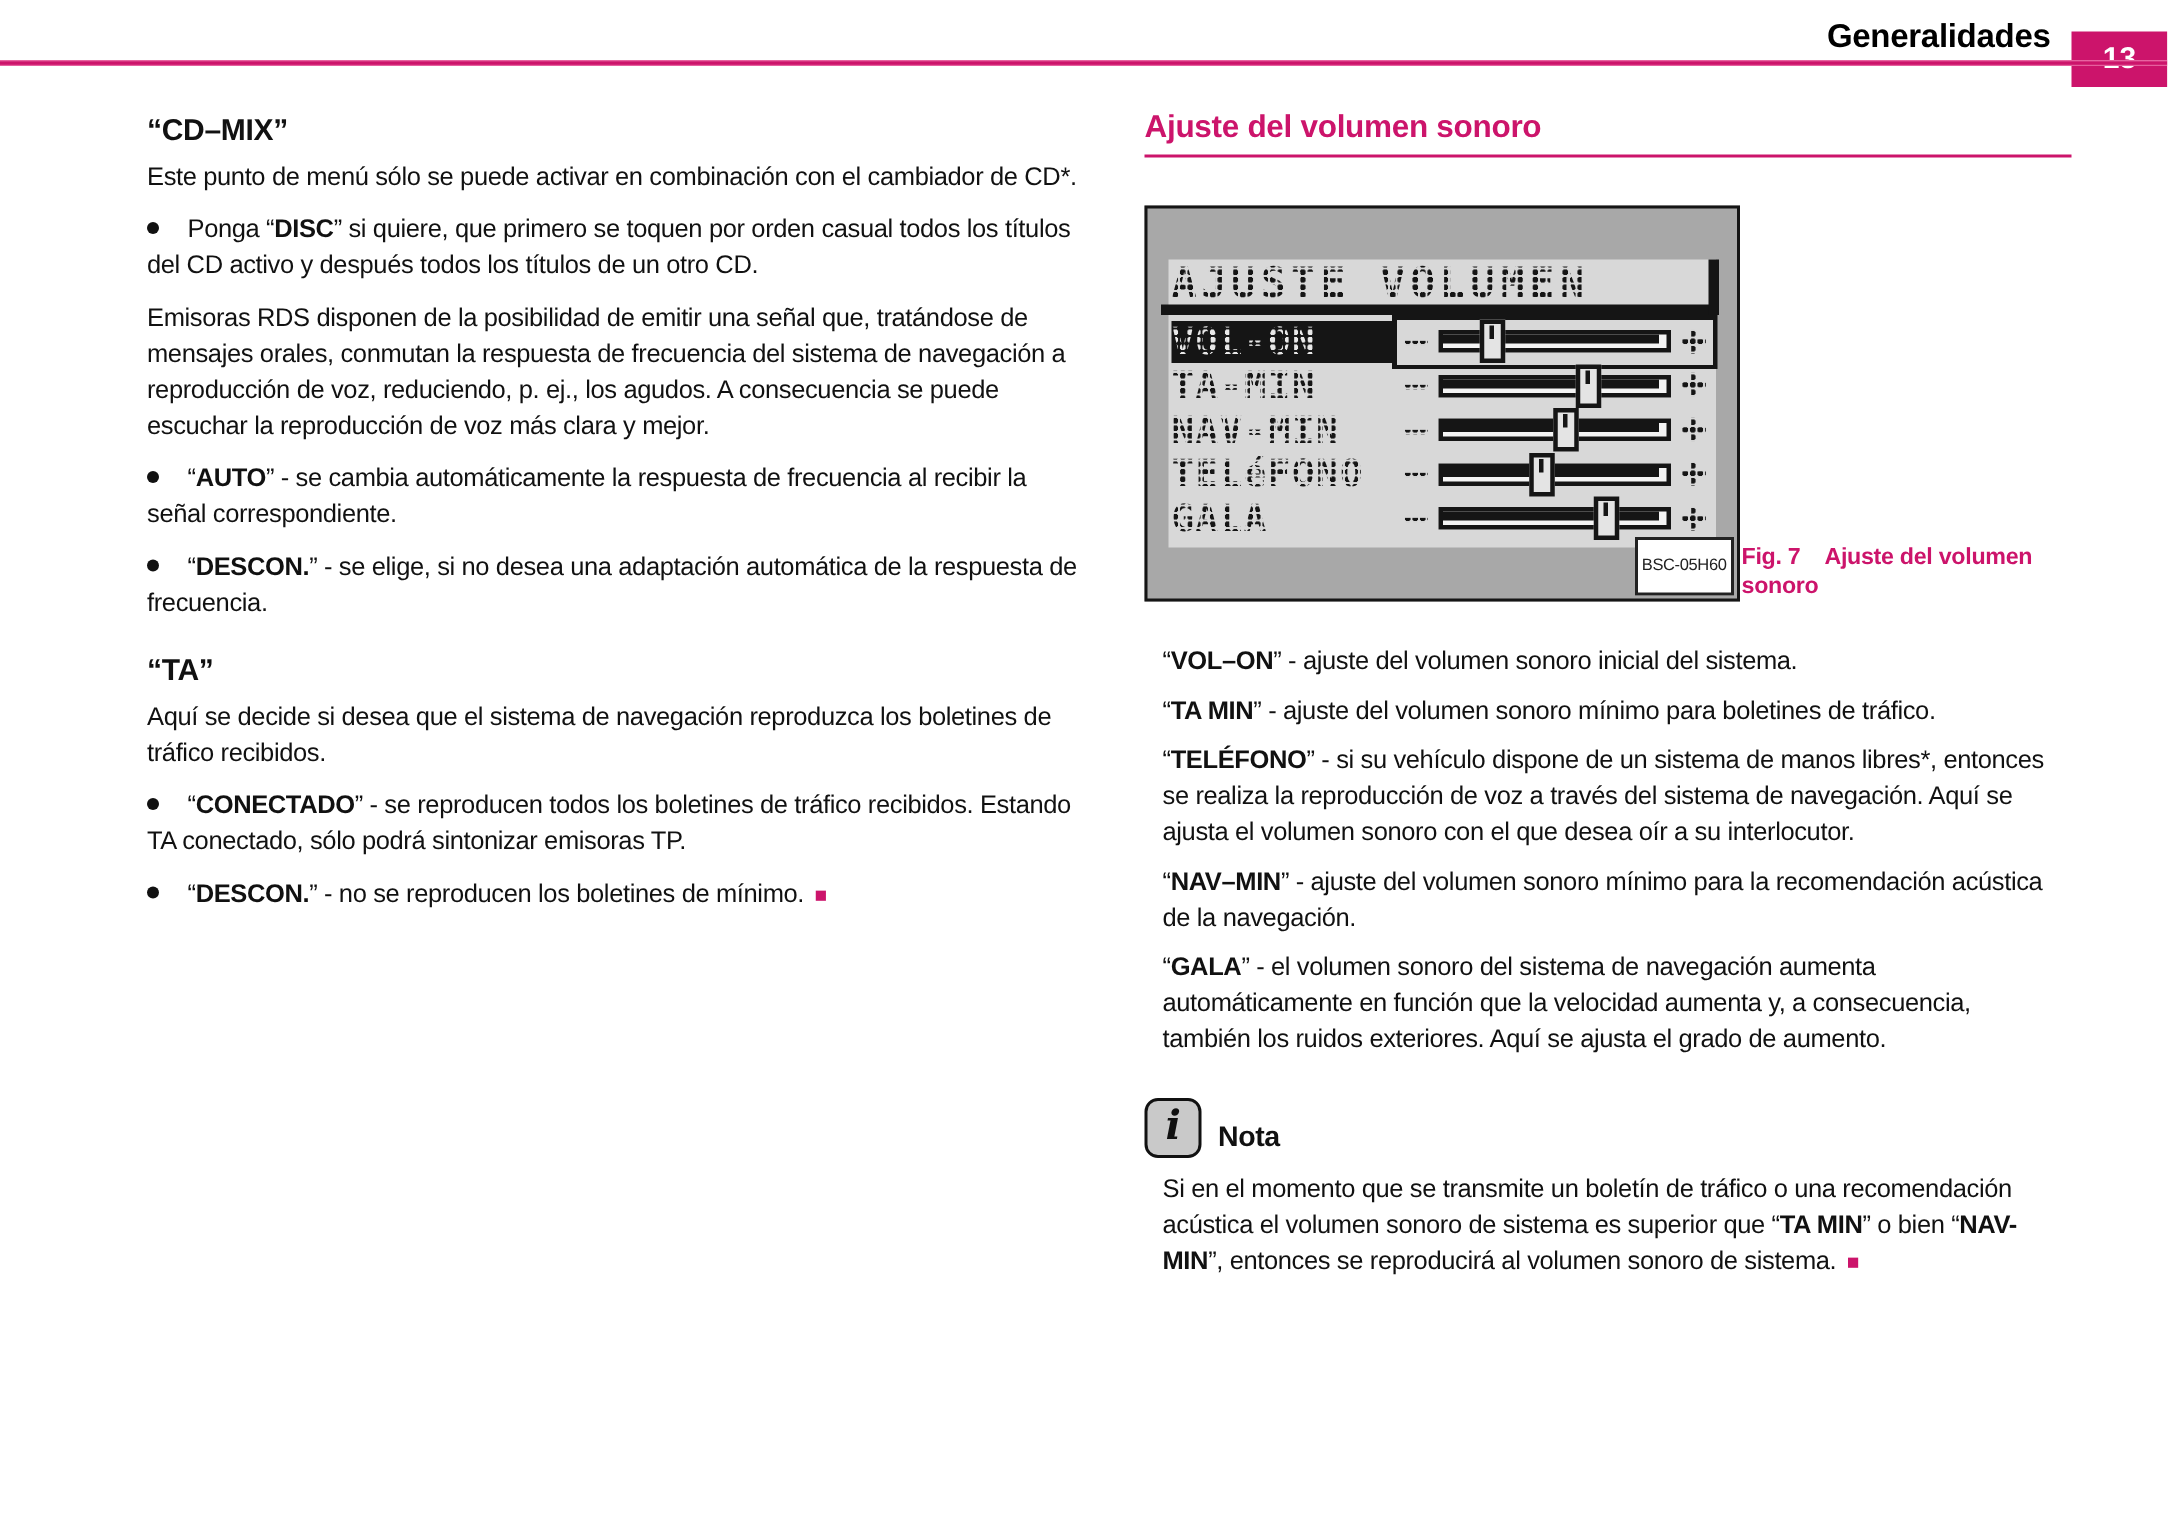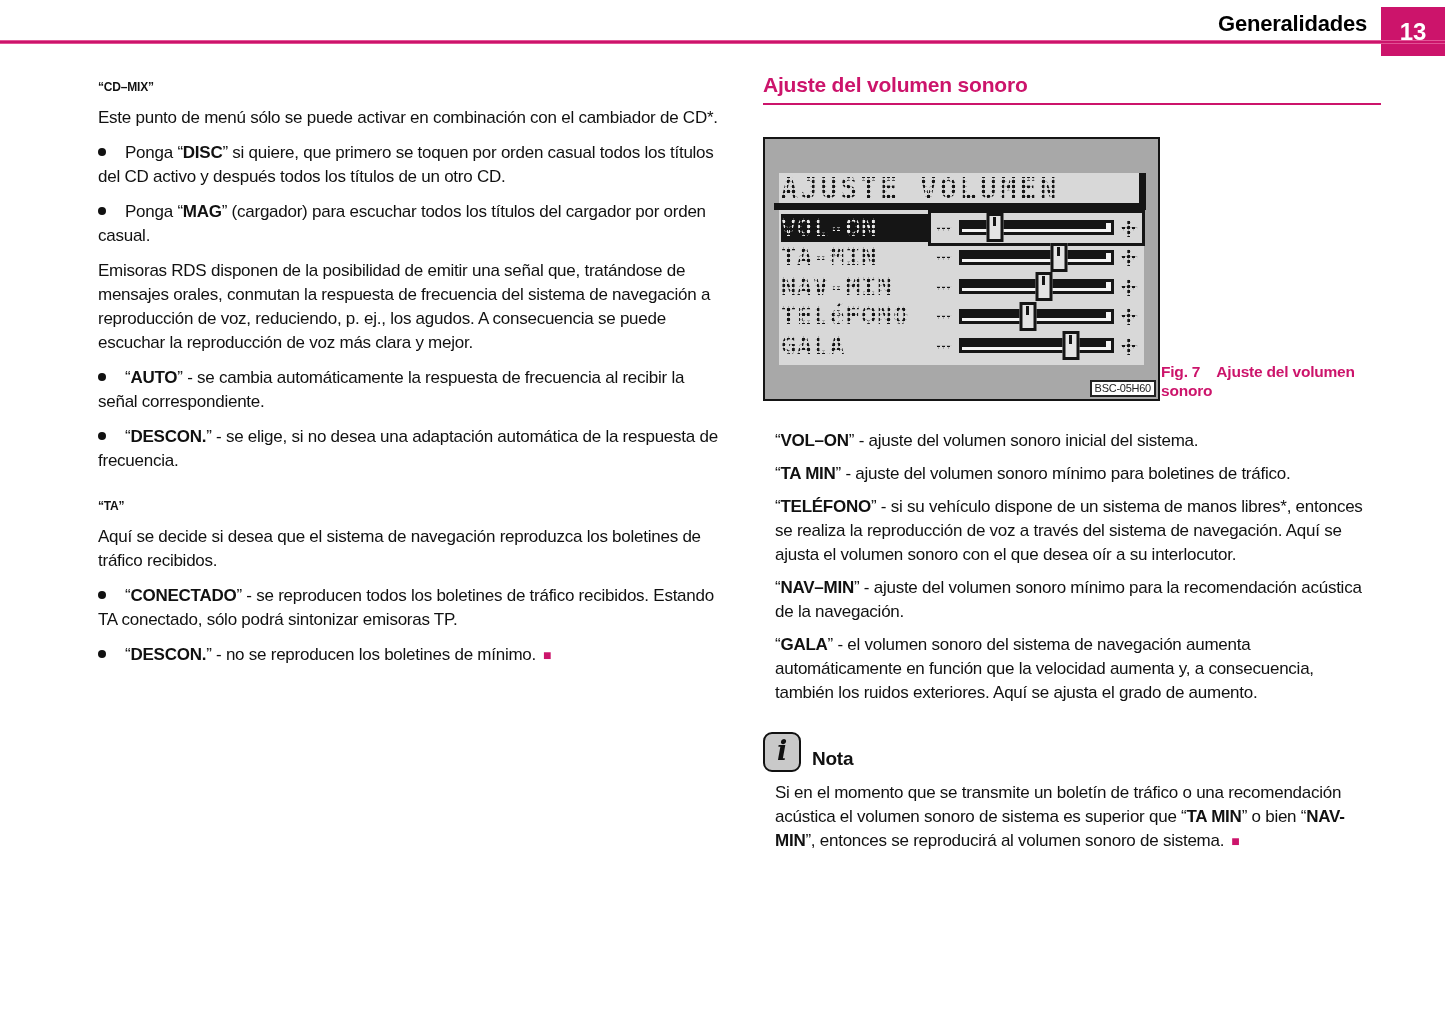--- a/index.html
+++ b/index.html
@@ -17,29 +17,29 @@
   
   .header-rule{
     position:absolute;left:0;top:40px;width:1445px;height:4px;
     background:linear-gradient(to bottom,#f07cb1,var(--accent) 35%,var(--accent) 70%,#f07cb1);
   }
   .header-title{
     position:absolute;top:11px;right:78px;font-size:22px;font-weight:bold;color:#000;
     letter-spacing:-0.2px;
   }
   .pagenum{
-    position:absolute;left:1381px;top:7px;width:64px;height:49px;background:var(--accent);
-    color:#fff;font-weight:bold;font-size:24px;display:flex;align-items:center;justify-content:center;
+    position:absolute;left:1381px;top:21px;width:64px;height:37px;background:var(--accent);
+    color:#fff;font-weight:bold;font-size:20px;display:flex;align-items:center;justify-content:center;
   }
   
   .col{position:absolute;top:70px;font-size:17px;line-height:24px;letter-spacing:-0.25px;}
   .col-left{left:98px;width:624px;}
   .col-right{left:763px;width:618px;}
   .b{font-weight:bold;}
-  .sec-heading{font-size:12px;font-weight:bold;margin:21px 0 7px 0;letter-spacing:-0.2px;}
+  .sec-heading{font-size:20px;font-weight:bold;margin:21px 0 7px 0;letter-spacing:-0.2px;}
   .sec-heading.first{margin-top:5px;}
   .body-p{margin:6px 0;}
   .bullet{margin:11px 0;}
   .dot{
     display:inline-block;width:8px;height:8px;border-radius:50%;background:#111;
     margin-right:19px;vertical-align:2px;
   }
   .endmark{color:var(--accent);margin-left:7px;font-size:14px;letter-spacing:0;}
   
   .rc-heading{
@@ -83,21 +83,21 @@
   .handle{
     position:absolute;top:-10px;width:17px;height:29px;background:#e4e4e4;
     border:3px solid var(--ink);transform:translateX(-50%);
   }
   .handle::after{
     content:"";position:absolute;left:50%;top:1px;width:3px;height:9px;
     transform:translateX(-50%);background:var(--ink);
   }
   .photo-code{
     position:absolute;right:2px;bottom:2px;background:#fff;border:2px solid #222;
-    font-size:11px;line-height:13px;padding:0 3px;color:#222;font-family:"Liberation Sans",sans-serif;
+    font-size:11px;line-height:13px;padding:11px 3px;color:#222;font-family:"Liberation Sans",sans-serif;
   }
   .caption{
     color:var(--accent);font-weight:bold;font-size:15.5px;line-height:19px;
     letter-spacing:-0.2px;padding-bottom:1px;
   }
   .caption .fig-label{margin-right:16px;}
   
   .rc-p{margin:9px 12px;}
   .rc-p.first{margin-top:28px;}
   
@@ -116,21 +116,20 @@
 <div class="page">
 
   <div class="header-title">Generalidades</div>
   <div class="pagenum">13</div>
   <div class="header-rule"></div>
 
   <div class="col col-left">
     <div class="sec-heading first">“CD–MIX”</div>
     <p class="body-p"><span>Este punto de menú sólo se puede activar en combinación con el cambiador de CD*.</span></p>
     <p class="bullet"><span class="dot"></span><span class="bullet-text"><span>Ponga “</span><span class="b">DISC</span><span>” si quiere, que primero se toquen por orden casual todos los títulos del CD activo y después todos los títulos de un otro CD.</span></span></p>
-    <p class="bullet"><span class="dot"></span><span class="bullet-text"><span>Ponga “</span><span class="b">MAG</span><span>” (cargador) para escuchar todos los títulos del cargador por orden casual.</span></span></p>
 
     <p class="body-p"><span>Emisoras RDS disponen de la posibilidad de emitir una señal que, tratándose de mensajes orales, conmutan la respuesta de frecuencia del sistema de navegación a reproducción de voz, reduciendo, p. ej., los agudos. A consecuencia se puede escuchar la reproducción de voz más clara y mejor.</span></p>
     <p class="bullet"><span class="dot"></span><span class="bullet-text"><span>“</span><span class="b">AUTO</span><span>” - se cambia automáticamente la respuesta de frecuencia al recibir la señal correspondiente.</span></span></p>
     <p class="bullet"><span class="dot"></span><span class="bullet-text"><span>“</span><span class="b">DESCON.</span><span>” - se elige, si no desea una adaptación automática de la respuesta de frecuencia.</span></span></p>
 
     <div class="sec-heading">“TA”</div>
     <p class="body-p"><span>Aquí se decide si desea que el sistema de navegación reproduzca los boletines de tráfico recibidos.</span></p>
     <p class="bullet"><span class="dot"></span><span class="bullet-text"><span>“</span><span class="b">CONECTADO</span><span>” - se reproducen todos los boletines de tráfico recibidos. Estando TA conectado, sólo podrá sintonizar emisoras TP.</span></span></p>
     <p class="bullet"><span class="dot"></span><span class="bullet-text"><span>“</span><span class="b">DESCON.</span><span>” - no se reproducen los boletines de mínimo.</span><span class="endmark">■</span></span></p>
   </div>

